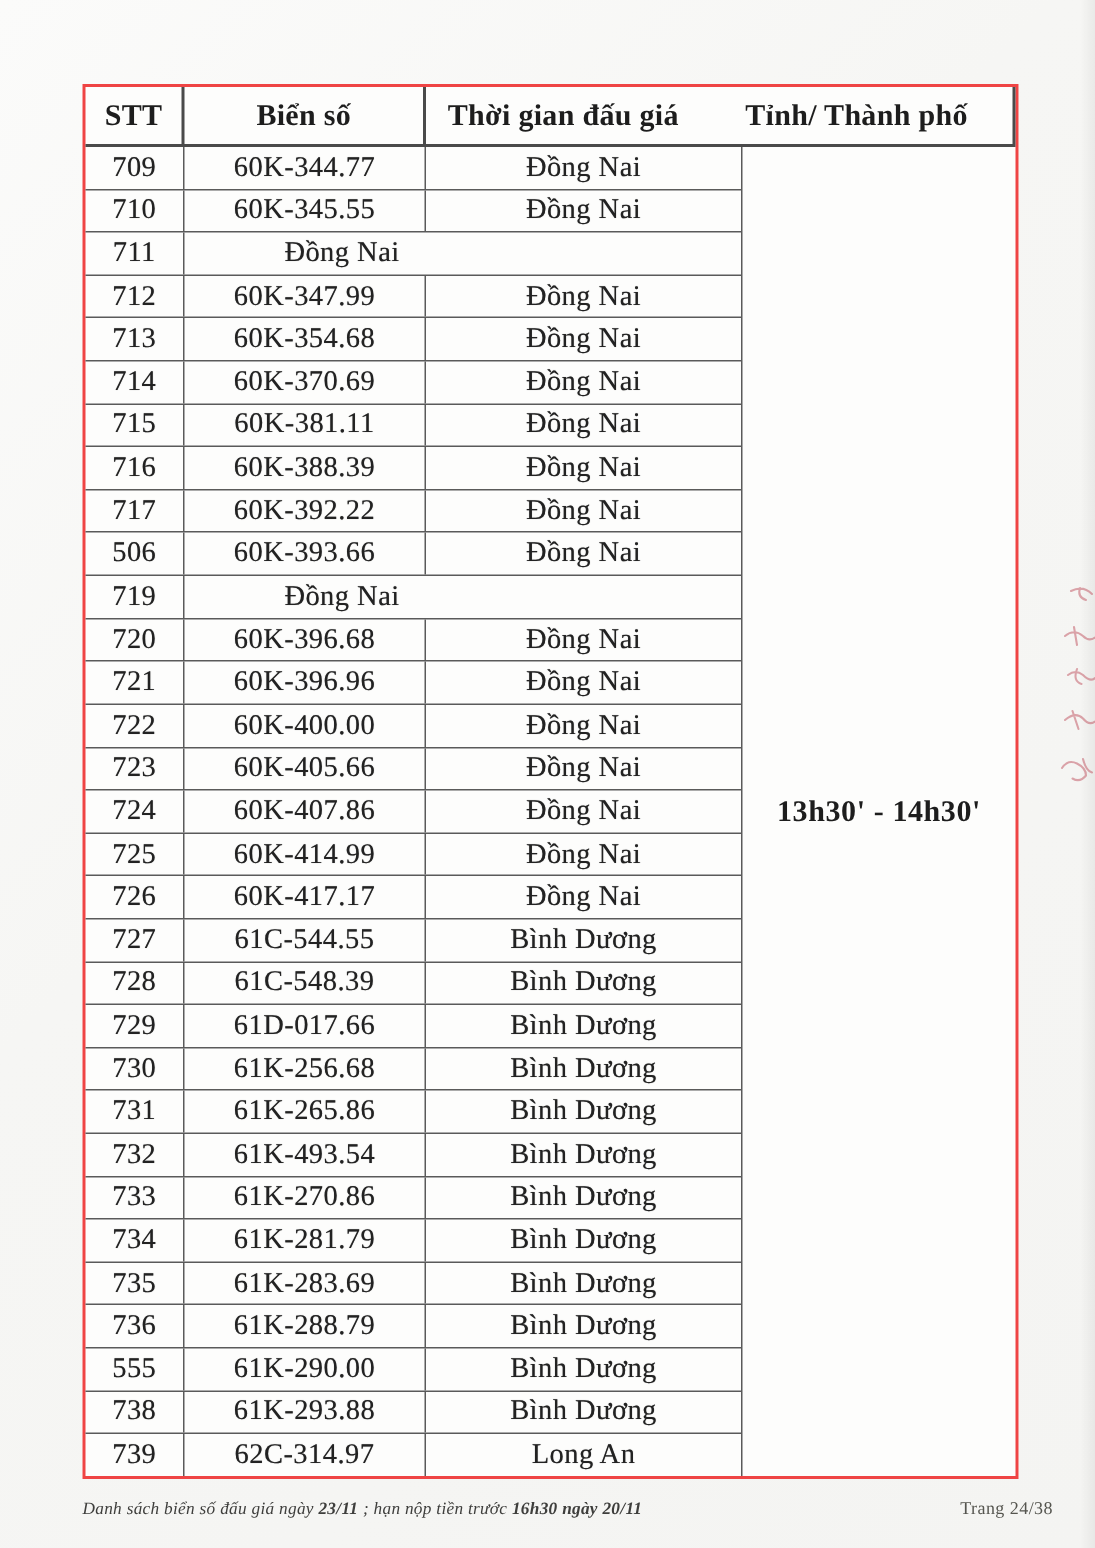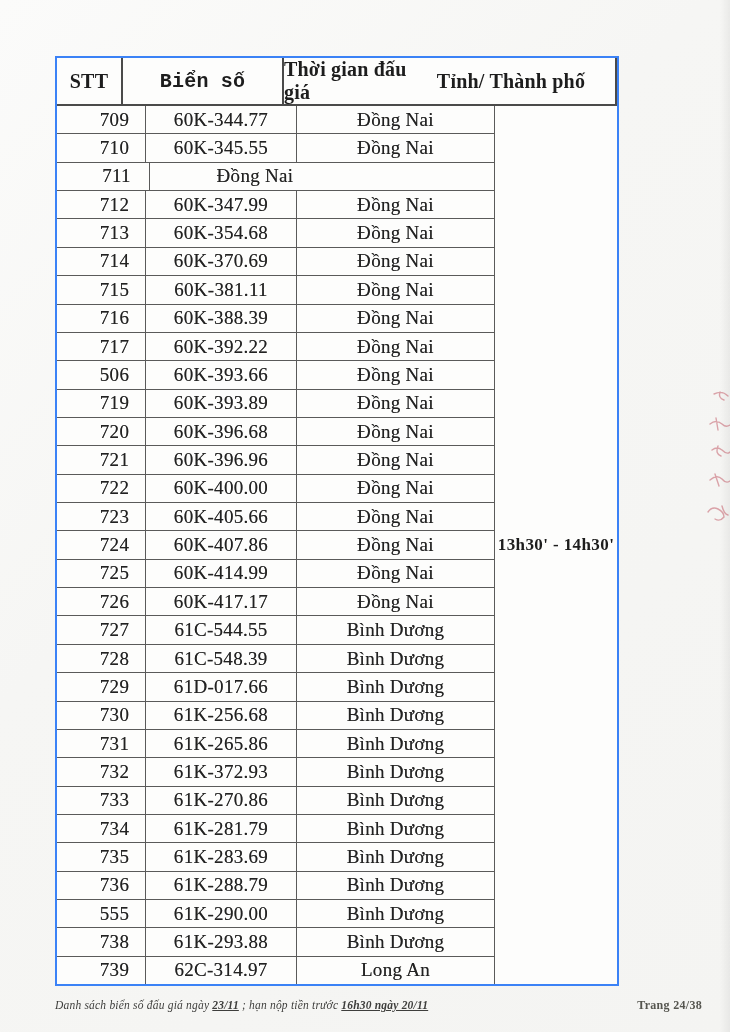--- a/index.html
+++ b/index.html
@@ -22,44 +22,44 @@
     width: 10px; height: 100%;
     background: linear-gradient(to right, rgba(0,0,0,0), rgba(0,0,0,0.05));
     pointer-events: none;
   }
 
   
   .doc-table {
     position: absolute;
     left: 55px;
     top: 56px;
-    width: 564px;
+    width: 624px;
     height: 930px;
-    border: 2px solid #3b82f6;
+    border: 2px solid #ef4444;
     box-sizing: border-box;
     background: #fdfdfc;
     display: flex;
     flex-direction: column;
   }
   .thead {
     display: flex;
     flex: 0 0 38px;
     border-bottom: 2px solid #4a4a4a;
   }
   .thead .hcell {
     display: flex;
     align-items: center;
     justify-content: center;
     font-weight: bold;
     font-size: 20px;
     letter-spacing: 0.2px;
     box-sizing: border-box;
   }
   .hcell.c-stt      { width: 66px;  border-right: 2px solid #4a4a4a; }
-  .hcell.c-plate    { width: 161px; border-right: 2px solid #4a4a4a; font-family: Liberation Mono, monospace; }
+  .hcell.c-plate    { width: 161px; border-right: 2px solid #4a4a4a; }
   .hcell.c-province { width: 210px; border-right: 2px solid #4a4a4a; }
   .hcell.c-time     { flex: 1; }
 
   .tbody {
     flex: 1;
     display: flex;
     min-height: 0;
   }
   .rows-col {
     width: 437px;
@@ -76,56 +76,55 @@
   .row .cell {
     display: flex;
     align-items: center;
     justify-content: center;
     font-size: 19px;
     box-sizing: border-box;
     letter-spacing: 0.3px;
     color: #222;
     text-shadow: 0 0 0.5px rgba(20,20,20,0.55);
   }
-  .cell.c-stt      { width: 66px;  border-right: 1.6px solid #5a5a5a; margin-left: 27px; }
+  .cell.c-stt      { width: 66px;  border-right: 1.6px solid #5a5a5a; }
   .cell.c-plate    { width: 161px; border-right: 1.6px solid #5a5a5a; }
   .cell.c-province { width: 210px; }
   .time-col {
     flex: 1;
     border-left: 1.6px solid #5a5a5a;
     display: flex;
     align-items: center;
     justify-content: center;
     font-weight: bold;
-    font-size: 17px;
+    font-size: 20px;
     letter-spacing: 0.4px;
   }
 
   
   .footer {
     position: absolute;
     left: 55px;
     right: 28px;
     top: 998px;
     display: flex;
     justify-content: space-between;
     align-items: baseline;
   }
   .footer-note {
     font-style: italic;
     font-size: 11.5px;
     color: #3e3e3c;
     letter-spacing: 0.2px;
   }
-  .footer-note b { font-weight: bold; text-decoration: underline; }
+  .footer-note b { font-weight: bold; }
   .page-number {
     font-size: 12px;
     color: #55554f;
     letter-spacing: 0.3px;
-    font-weight: bold;
   }
 
   
   .red-ink {
     position: absolute;
     right: 0;
     top: 388px;
     width: 30px;
     height: 150px;
     opacity: 0.55;
@@ -201,21 +200,20 @@
   </div>
 
   <div class="row">
     <div class="cell c-stt">506</div>
     <div class="cell c-plate">60K-393.66</div>
     <div class="cell c-province">Đồng Nai</div>
   </div>
 
   <div class="row">
     <div class="cell c-stt">719</div>
-    <div class="cell c-plate">60K-393.89</div>
     <div class="cell c-province">Đồng Nai</div>
   </div>
 
   <div class="row">
     <div class="cell c-stt">720</div>
     <div class="cell c-plate">60K-396.68</div>
     <div class="cell c-province">Đồng Nai</div>
   </div>
 
   <div class="row">
@@ -279,21 +277,21 @@
   </div>
 
   <div class="row">
     <div class="cell c-stt">731</div>
     <div class="cell c-plate">61K-265.86</div>
     <div class="cell c-province">Bình Dương</div>
   </div>
 
   <div class="row">
     <div class="cell c-stt">732</div>
-    <div class="cell c-plate">61K-372.93</div>
+    <div class="cell c-plate">61K-493.54</div>
     <div class="cell c-province">Bình Dương</div>
   </div>
 
   <div class="row">
     <div class="cell c-stt">733</div>
     <div class="cell c-plate">61K-270.86</div>
     <div class="cell c-province">Bình Dương</div>
   </div>
 
   <div class="row">

